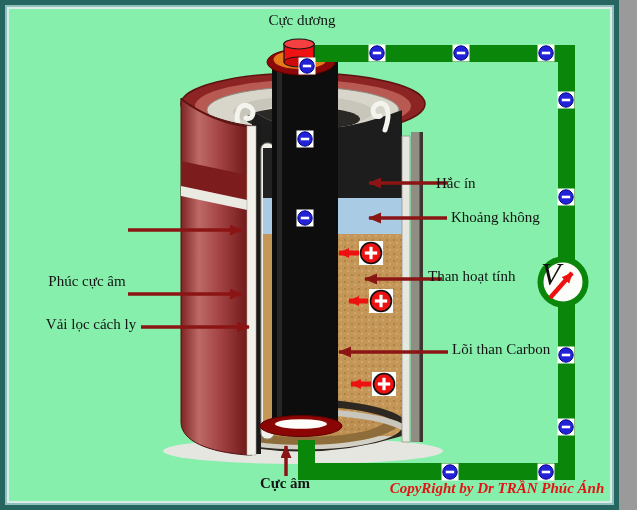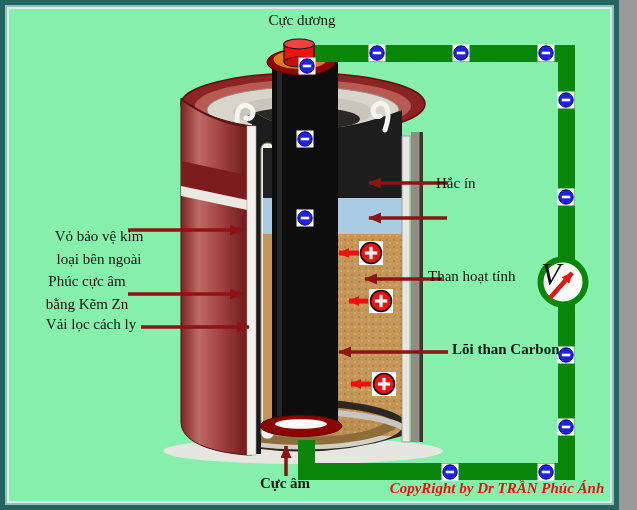--- a/index.html
+++ b/index.html
@@ -183,30 +183,26 @@
     <g>
       <use href="#posion" x="371" y="253"></use>
       <use href="#posion" x="381" y="301"></use>
       <use href="#posion" x="384" y="384"></use>
     </g>
   </svg>
 
   <div class="lbl center" style="left:240px;top:11px;width:124px;">Cực dương</div>
 
   <div class="lbl" style="left:436px;top:174px;">Hắc ín</div>
+  <div class="lbl" style="left:451px;top:208px;">Khoảng không</div>
   <div class="lbl" style="left:428px;top:267px;">Than hoạt tính</div>
-  <div class="lbl" style="left:452px;top:340px;font-weight:bold;">Lõi than Carbon</div>
-
-  <div class="lbl multi" style="left:32px;top:225px;width:134px;">
-    <span>Vỏ bảo vệ kim</span><br>
-    <span>loại bên ngoài</span>
-  </div>
+  <div class="lbl" style="left:452px;top:340px;">Lõi than Carbon</div>
+
   <div class="lbl multi" style="left:27px;top:270px;width:120px;">
     <span>Phúc cực âm</span><br>
-    <span>bằng Kẽm Zn</span>
   </div>
   <div class="lbl center" style="left:25px;top:315px;width:132px;font-family:Liberation Serif, serif;">Vải lọc cách ly</div>
 
   <div class="lbl center" style="left:252px;top:474px;width:66px;font-weight:bold;">Cực âm</div>
 
   <div id="voltmeter-letter">V</div>
 
   <div id="copyright-line">CopyRight by Dr TRẦN Phúc Ánh</div>
 </div>
 

